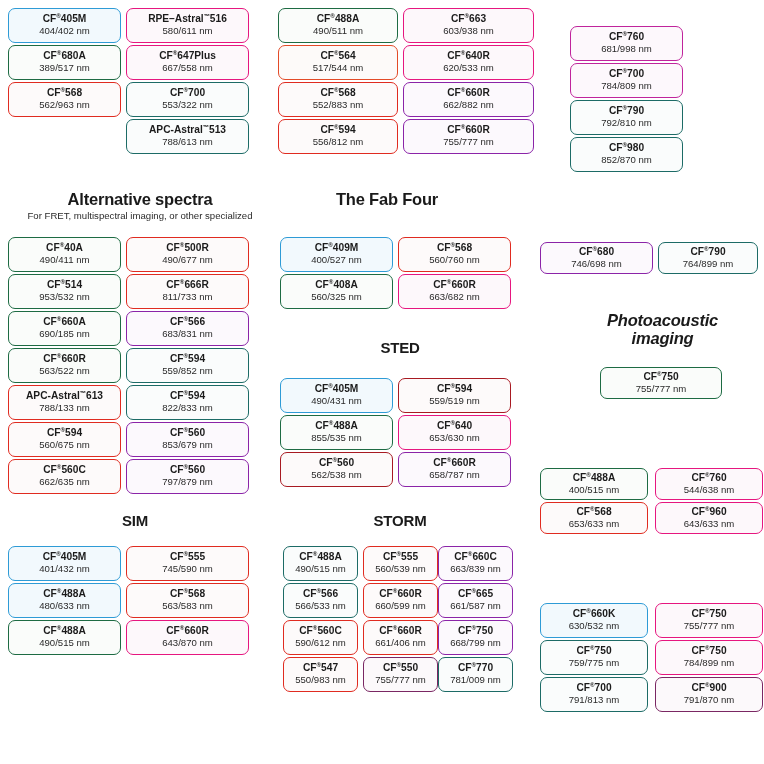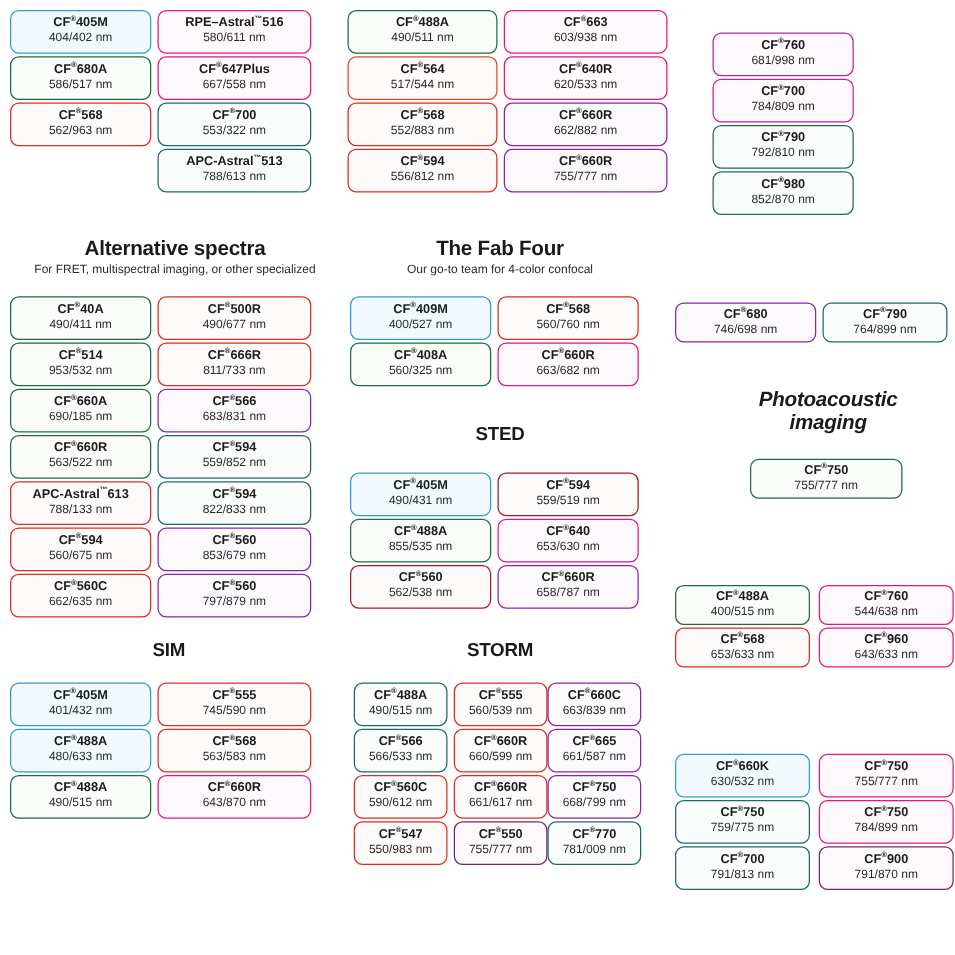--- a/index.html
+++ b/index.html
@@ -93,21 +93,21 @@
 <body>
 
 <div class="canvas">
     <div class="grid" style="left: 8px; top: 8px; width: 113px; grid-template-columns: 1fr; row-gap: 2px;">
       <div class="chip c-blue" style="height: 35px;">
         <div class="nm-name"><span>CF</span><sup>®</sup><span>405M</span></div>
         <div class="nm-spec">404/402 nm</div>
       </div>
       <div class="chip c-green" style="height: 35px;">
         <div class="nm-name"><span>CF</span><sup>®</sup><span>680A</span></div>
-        <div class="nm-spec">586/517 nm</div>
+        <div class="nm-spec">389/517 nm</div>
       </div>
       <div class="chip c-red" style="height: 35px;">
         <div class="nm-name"><span>CF</span><sup>®</sup><span>568</span></div>
         <div class="nm-spec">562/963 nm</div>
       </div>
     </div>
     <div class="grid" style="left: 126px; top: 8px; width: 123px; grid-template-columns: 1fr; row-gap: 2px;">
       <div class="chip c-pink" style="height: 35px;">
         <div class="nm-name"><span>RPE–Astral</span><sup>™</sup><span>516</span></div>
         <div class="nm-spec">580/611 nm</div>
@@ -236,23 +236,22 @@
       </div>
       <div class="chip c-purple" style="height: 35px;">
         <div class="nm-name"><span>CF</span><sup>®</sup><span>560</span></div>
         <div class="nm-spec">853/679 nm</div>
       </div>
       <div class="chip c-purple" style="height: 35px;">
         <div class="nm-name"><span>CF</span><sup>®</sup><span>560</span></div>
         <div class="nm-spec">797/879 nm</div>
       </div>
     </div>
-    <div class="section-head" style="left: 265px; top: 190px; width: 270px;">
+    <div class="section-head" style="left: 252px; top: 190px; width: 270px;">
       <div class="section-title">The Fab Four</div>
-      <div class="section-sub">Our go-to team for 4-color confocal</div>
     </div>
     <div class="grid" style="left: 280px; top: 237px; width: 113px; grid-template-columns: 1fr; row-gap: 2px;">
       <div class="chip c-blue" style="height: 35px;">
         <div class="nm-name"><span>CF</span><sup>®</sup><span>409M</span></div>
         <div class="nm-spec">400/527 nm</div>
       </div>
       <div class="chip c-green" style="height: 35px;">
         <div class="nm-name"><span>CF</span><sup>®</sup><span>408A</span></div>
         <div class="nm-spec">560/325 nm</div>
       </div>
@@ -395,21 +394,21 @@
       <div class="chip c-red" style="height: 35px;">
         <div class="nm-name"><span>CF</span><sup>®</sup><span>555</span></div>
         <div class="nm-spec">560/539 nm</div>
       </div>
       <div class="chip c-red" style="height: 35px;">
         <div class="nm-name"><span>CF</span><sup>®</sup><span>660R</span></div>
         <div class="nm-spec">660/599 nm</div>
       </div>
       <div class="chip c-red" style="height: 35px;">
         <div class="nm-name"><span>CF</span><sup>®</sup><span>660R</span></div>
-        <div class="nm-spec">661/617 nm</div>
+        <div class="nm-spec">661/406 nm</div>
       </div>
       <div class="chip c-plum" style="height: 35px;">
         <div class="nm-name"><span>CF</span><sup>®</sup><span>550</span></div>
         <div class="nm-spec">755/777 nm</div>
       </div>
     </div>
     <div class="grid" style="left: 438px; top: 546px; width: 75px; grid-template-columns: 1fr; row-gap: 2px;">
       <div class="chip c-purple" style="height: 35px;">
         <div class="nm-name"><span>CF</span><sup>®</sup><span>660C</span></div>
         <div class="nm-spec">663/839 nm</div>

